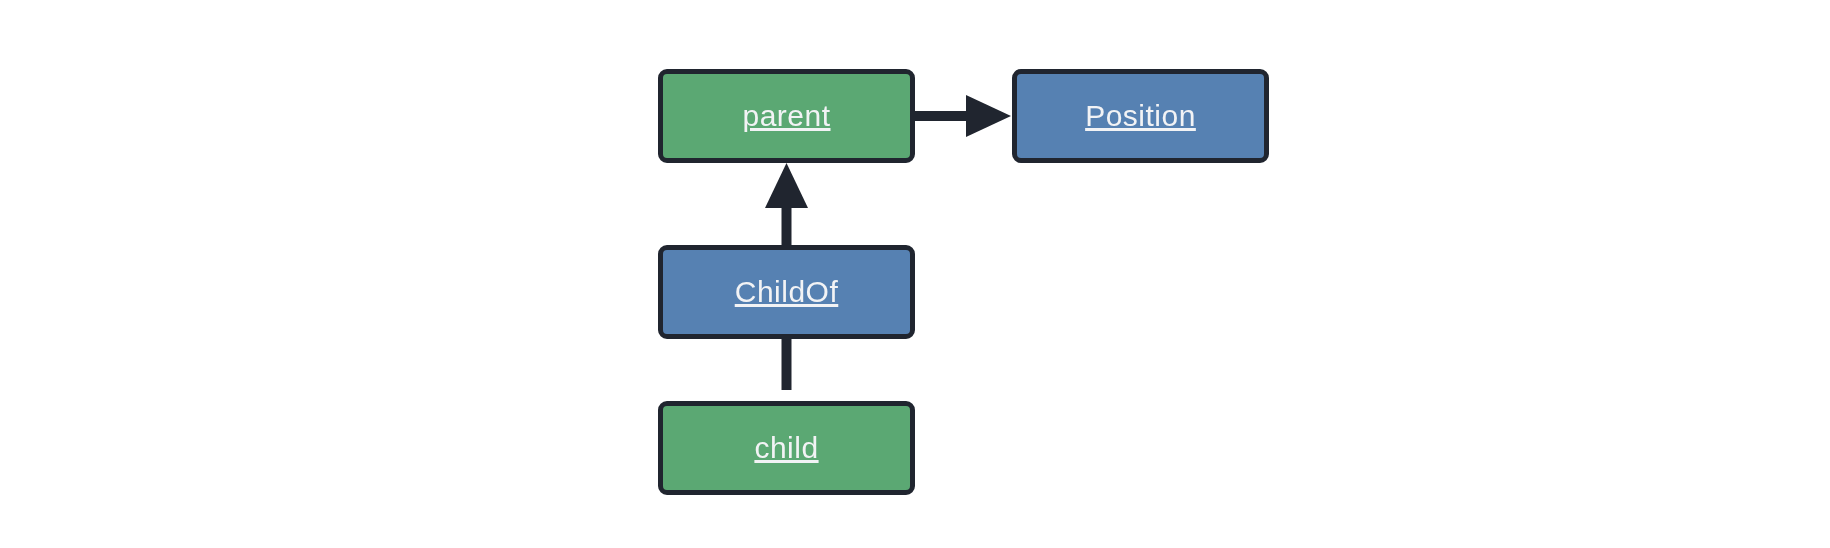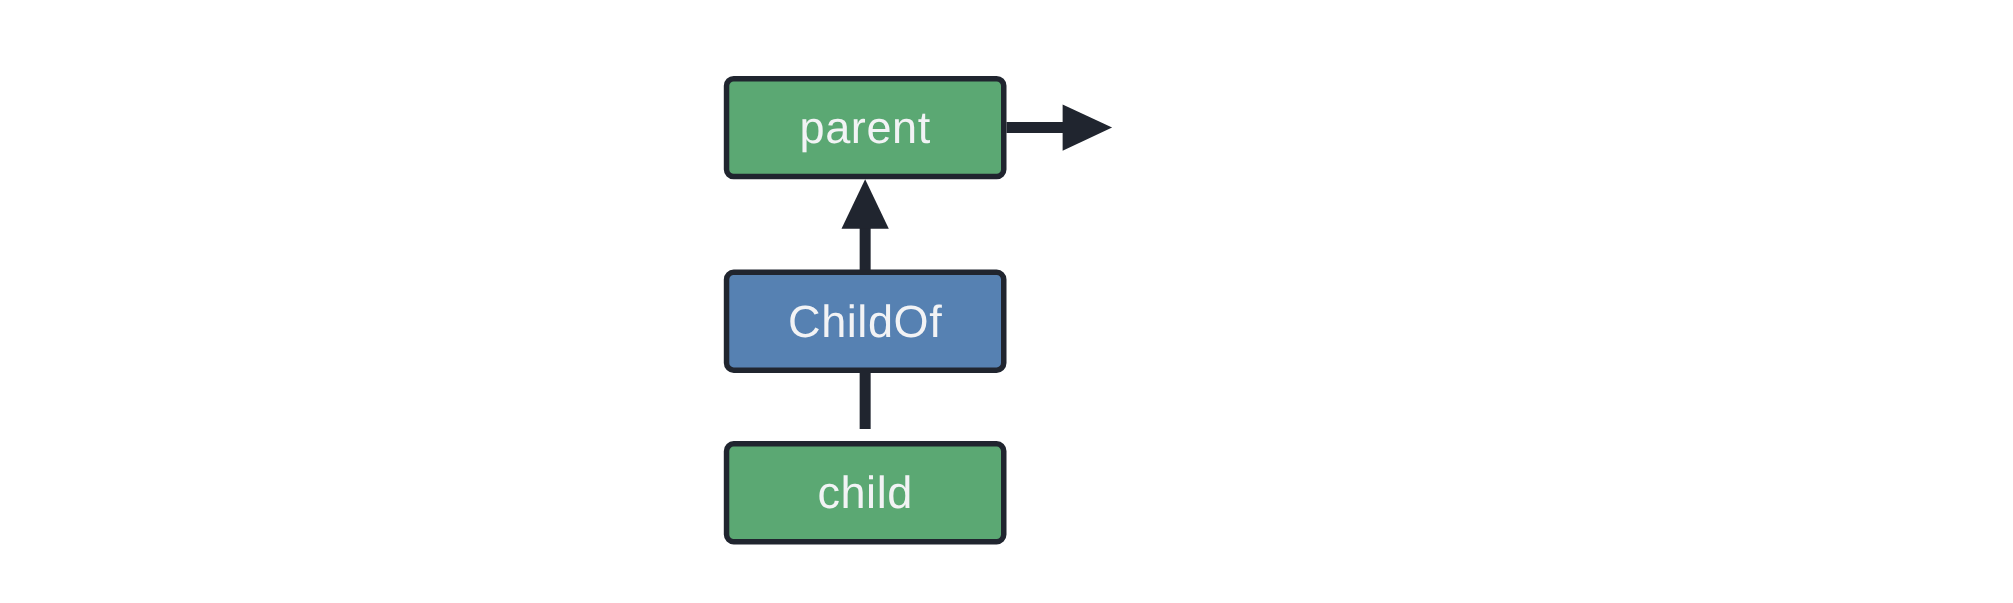--- a/index.html
+++ b/index.html
@@ -30,23 +30,24 @@
   .node {
     position: absolute;
     width: 257px;
     height: 94px;
     border: 5px solid var(--border);
     border-radius: 9px;
     display: flex;
     align-items: center;
     justify-content: center;
     color: var(--text);
-    font-size: 41px;
+    font-size: 30px;
     line-height: 1;
     letter-spacing: 0.5px;
+    text-decoration: underline;
   }
   .node.entity { background: var(--entity-fill); }
   .node.component { background: var(--component-fill); }
   .node-parent   { left: 658px;  top: 69px;  }
   .node-position { left: 1012px; top: 69px;  }
   .node-childof  { left: 658px;  top: 245px; }
   .node-child    { left: 658px;  top: 401px; }
 </style>
 </head>
 <body>
@@ -67,20 +68,23 @@
 
     <g>
       <line x1="786.5" y1="336" x2="786.5" y2="390"></line>
     </g>
   </svg>
 
   <div class="node entity node-parent">
     <span>parent</span>
   </div>
 
+  <div class="node component node-position">
+    <span>Position</span>
+  </div>
 
   <div class="node component node-childof">
     <span>ChildOf</span>
   </div>
 
   <div class="node entity node-child">
     <span>child</span>
   </div>
 
 </div>

